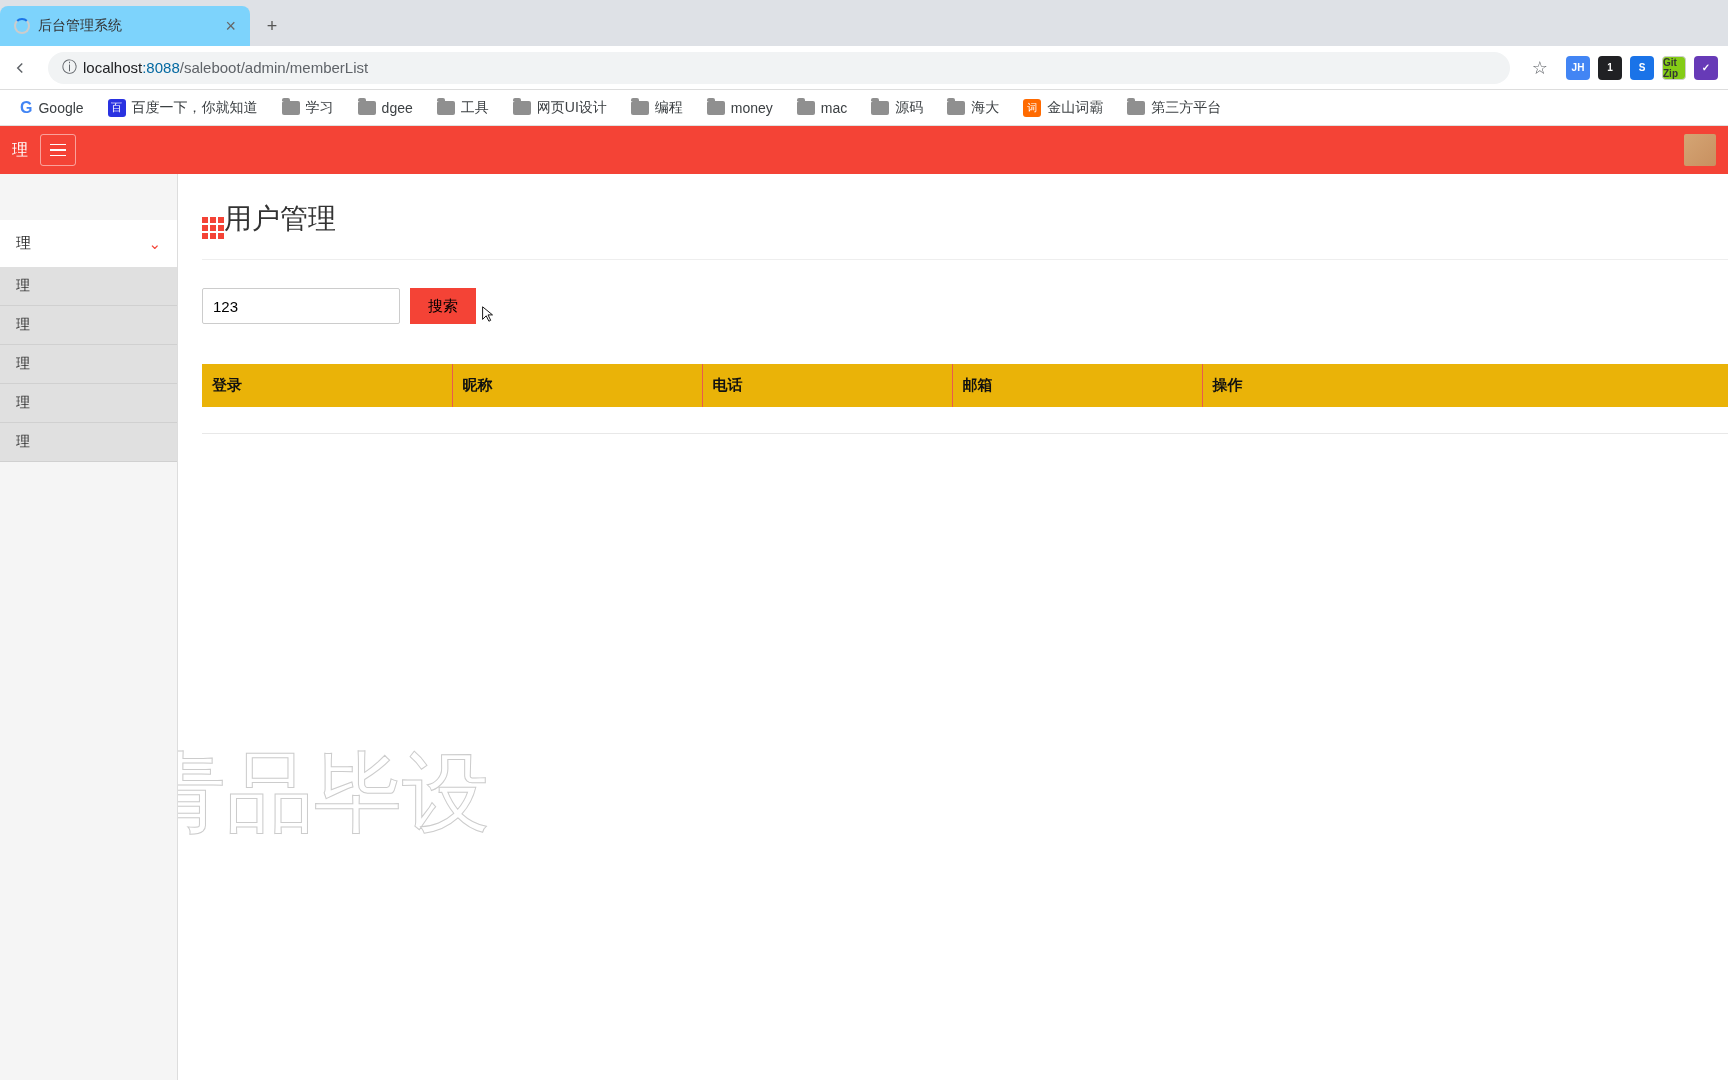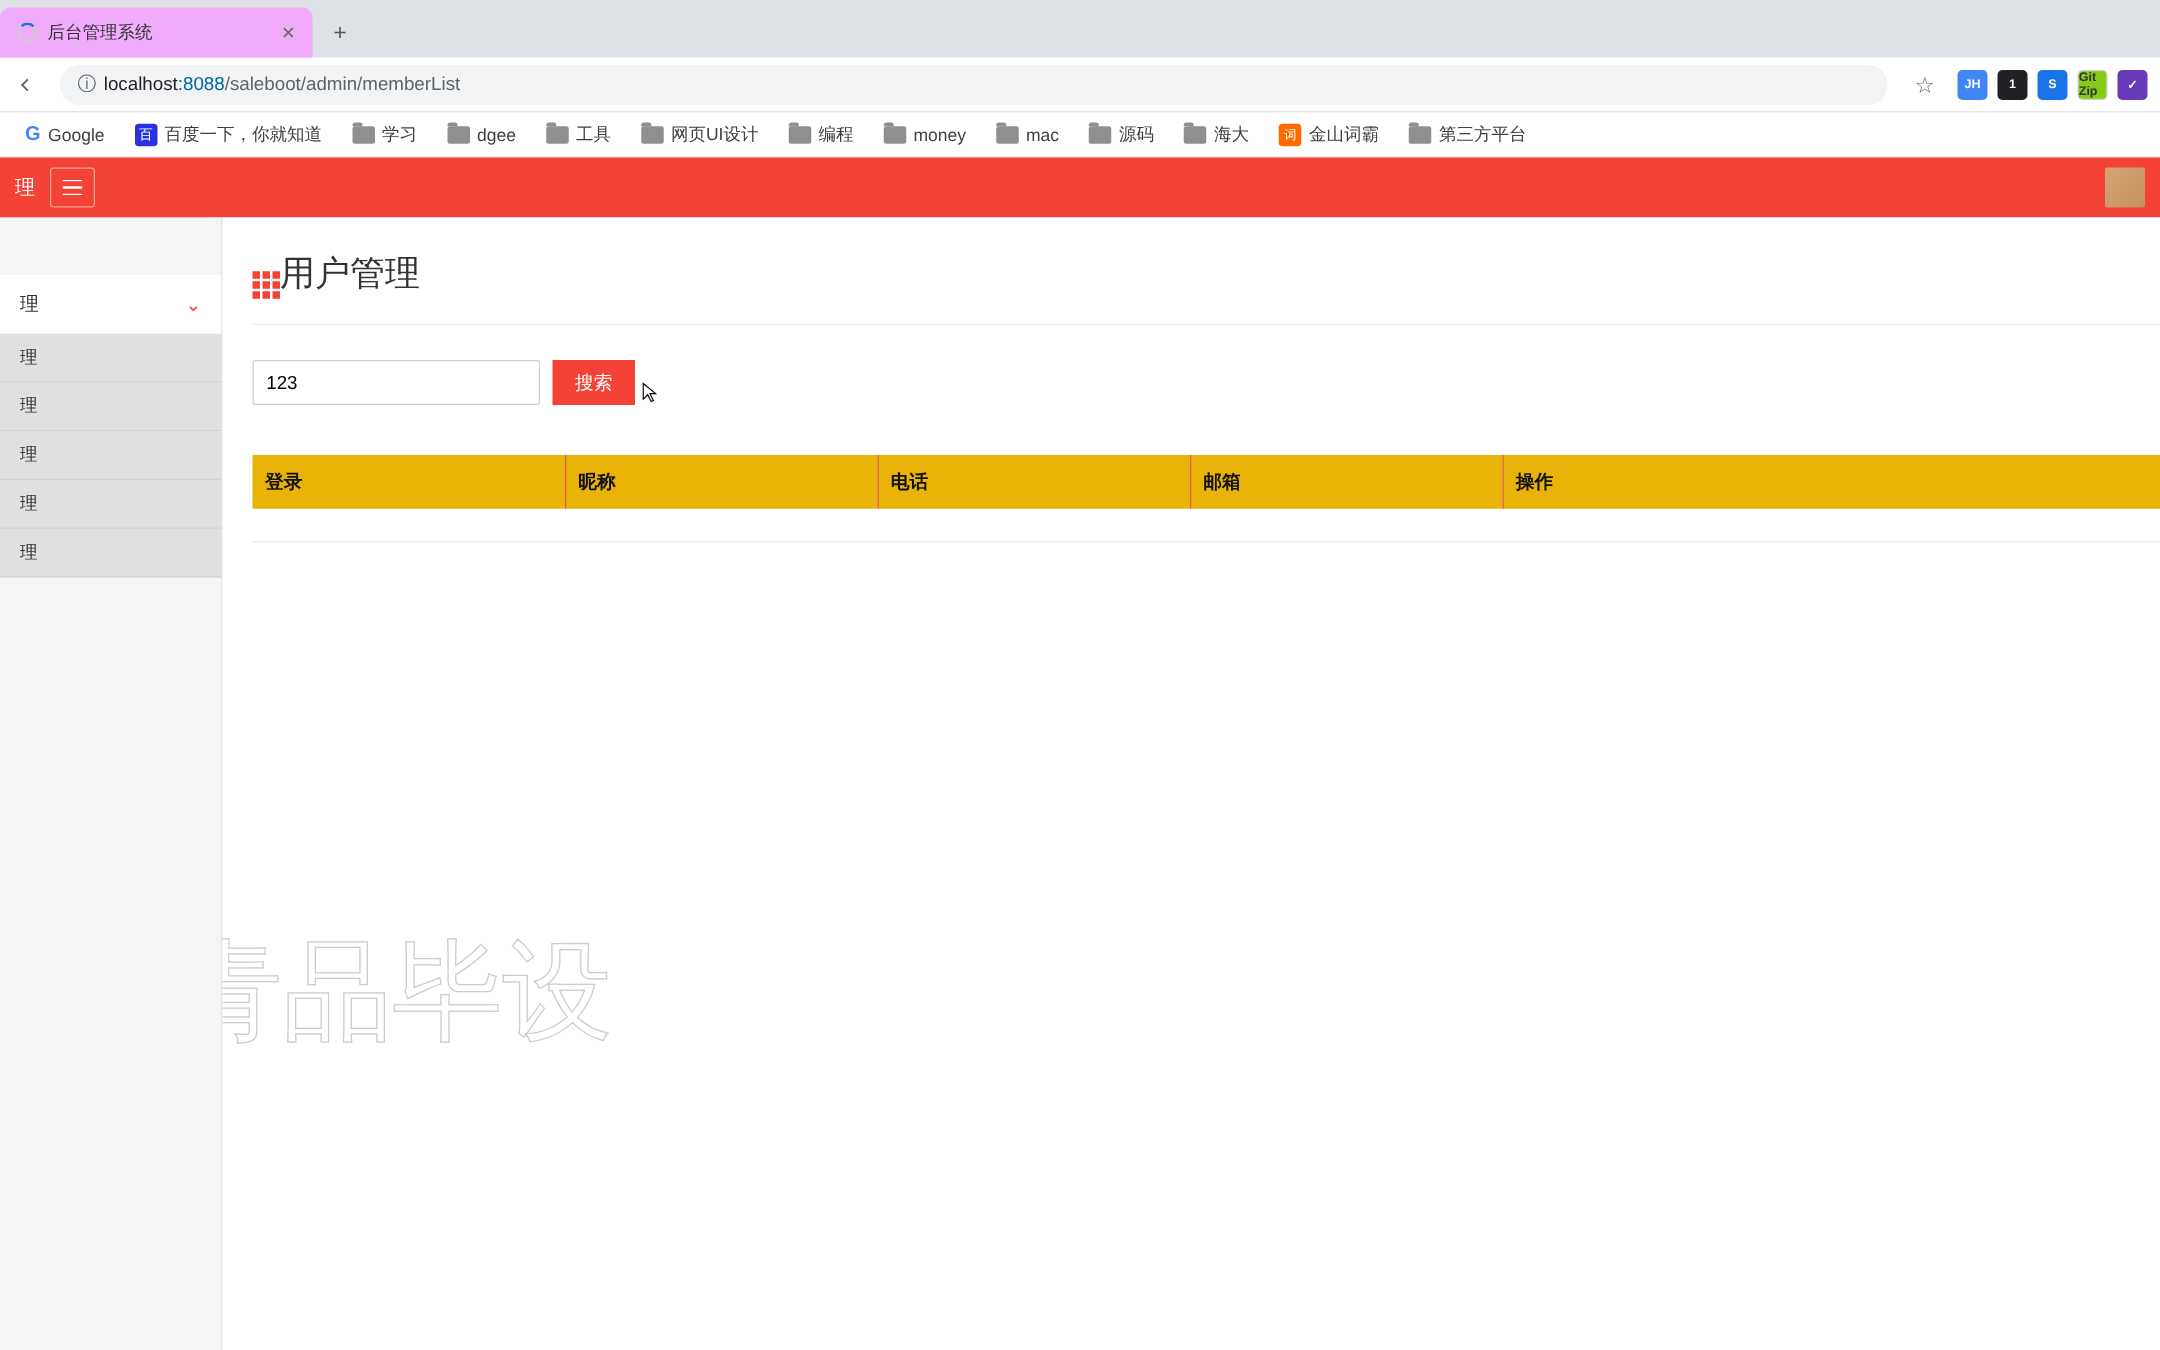--- a/index.html
+++ b/index.html
@@ -1,21 +1,21 @@
 <!DOCTYPE html>
 <html><head>
 <meta charset="utf-8">
 <style>
 * { margin: 0; padding: 0; box-sizing: border-box; font-family: -apple-system, BlinkMacSystemFont, "Segoe UI", Arial, sans-serif; }
 body { width: 1728px; height: 1080px; overflow: hidden; background: #fff; }
 
 
 .browser-chrome { background: #dee1e6; }
 .tab-bar { display: flex; align-items: center; height: 46px; background: #dee1e6; padding: 6px 0 0 0; }
-.tab { display: flex; align-items: center; background: #f0abfc; border-radius: 8px 8px 0 0; padding: 0 14px; height: 40px; width: 250px; gap: 8px; }
+.tab { display: flex; align-items: center; background: #7dd3fc; border-radius: 8px 8px 0 0; padding: 0 14px; height: 40px; width: 250px; gap: 8px; }
 .tab-spinner { width: 16px; height: 16px; border: 2px solid #ccc; border-top-color: #1a73e8; border-radius: 50%; }
 .tab-title { font-size: 14px; color: #333; flex: 1; white-space: nowrap; overflow: hidden; }
 .tab-close { font-size: 18px; color: #666; cursor: pointer; }
 .new-tab { width: 28px; height: 28px; display: flex; align-items: center; justify-content: center; font-size: 18px; color: #555; margin-left: 8px; cursor: pointer; }
 
 .addr-bar { display: flex; align-items: center; height: 44px; background: #fff; border-bottom: 1px solid #ddd; padding: 0 6px; gap: 6px; }
 .nav-btn { width: 28px; height: 28px; display: flex; align-items: center; justify-content: center; color: #5f6368; font-size: 18px; }
 .url-field { flex: 1; display: flex; align-items: center; height: 32px; background: #f1f3f4; border-radius: 16px; padding: 0 14px; font-size: 15px; color: #333; margin: 0 8px; }
 .url-field .proto { color: #5f6368; margin-right: 6px; }
 .url-host { color: #202124; }
@@ -43,22 +43,22 @@
 .side-section .chev { color: #f44336; }
 .side-item { padding: 10px 16px; font-size: 14px; color: #333; background: #e0e0e0; border-bottom: 1px solid #d0d0d0; cursor: pointer; }
 
 .main { flex: 1; background: #fff; padding: 24px 0 0 24px; overflow: hidden; position: relative; }
 .page-title-row { display: flex; align-items: center; font-size: 28px; color: #333; padding-bottom: 20px; border-bottom: 1px solid #eee; }
 .title-icon { color: #f44336; }
 .grid-icon { display: inline-grid; grid-template-columns: repeat(3, 6px); grid-template-rows: repeat(3, 6px); gap: 2px; }
 .grid-icon span { background: #f44336; }
 
 .search-row { margin-top: 28px; display: flex; align-items: center; gap: 10px; }
-.search-input { width: 230px; height: 36px; border: 1px solid #ccc; border-radius: 2px; padding: 0 10px; font-size: 15px; }
-.search-btn { height: 36px; padding: 0 18px; background: #f44336; color: #ffffff; border: none; font-size: 15px; cursor: pointer; }
+.search-input { width: 198px; height: 36px; border: 1px solid #ccc; border-radius: 2px; padding: 0 10px; font-size: 15px; }
+.search-btn { height: 36px; padding: 0 18px; background: #f44336; color: #000000; border: none; font-size: 15px; cursor: pointer; }
 .cursor-img { width: 16px; height: 18px; margin-left: -6px; margin-top: 16px; }
 
 .tbl { margin-top: 40px; width: 100%; border-collapse: collapse; }
 .tbl thead th { background: #eab308; color: #111; text-align: left; padding: 12px 10px; font-size: 15px; font-weight: 600; border-right: 1px solid #e85a4f; }
 .tbl thead th:last-child { border-right: none; }
 .tbl tbody tr td { height: 26px; border-bottom: 1px solid #e8e8e8; }
 
 .watermark { position: absolute; left: -40px; top: 560px; font-size: 88px; color: #eee; font-family: "SimSun", serif; -webkit-text-stroke: 1px #ccc; color: transparent; }
 </style>
 </head>

